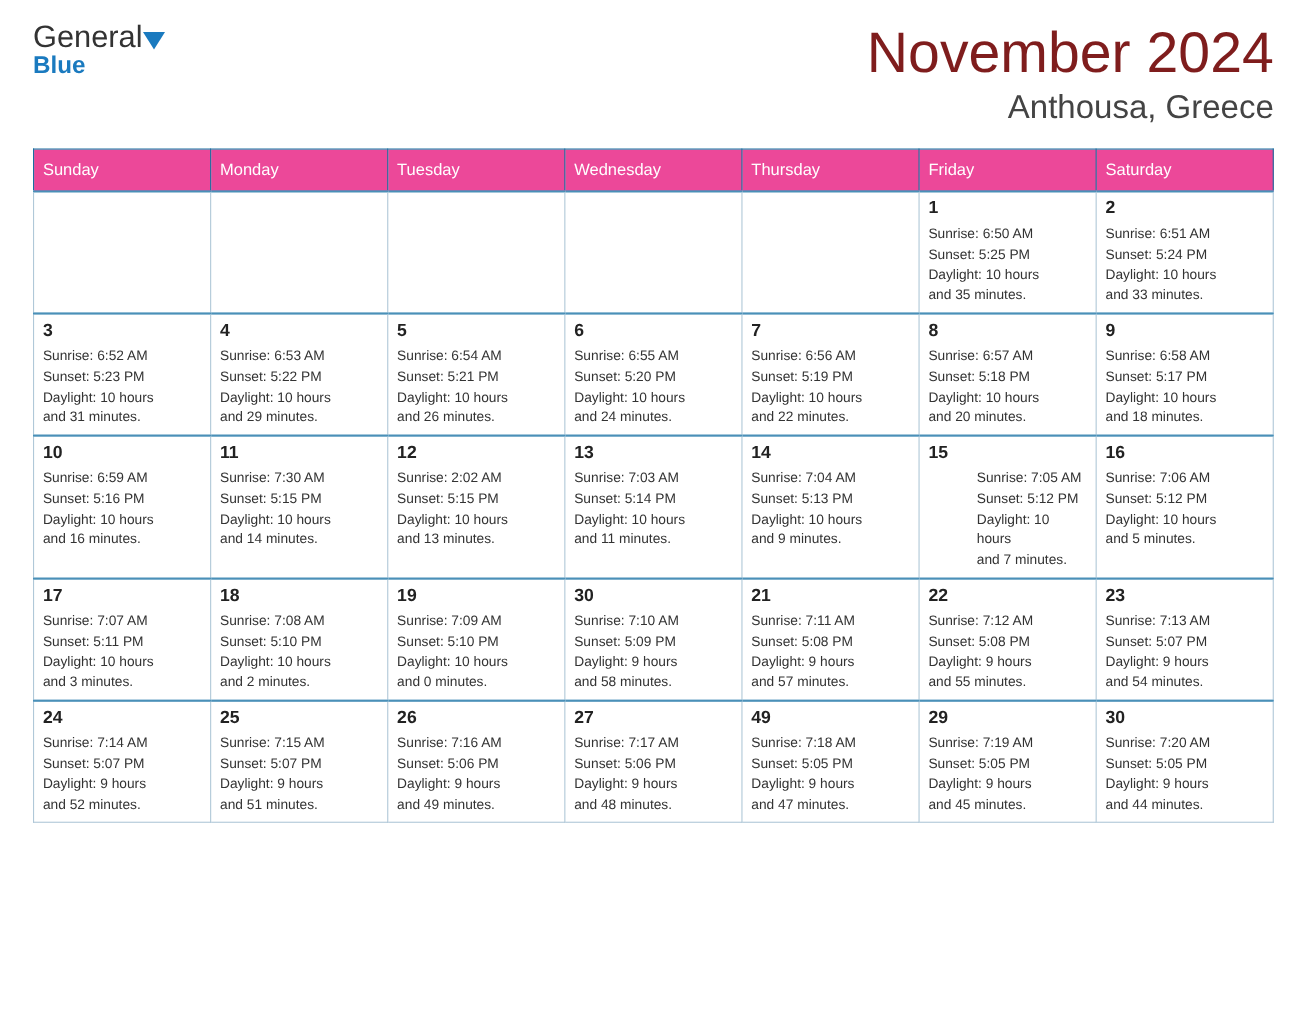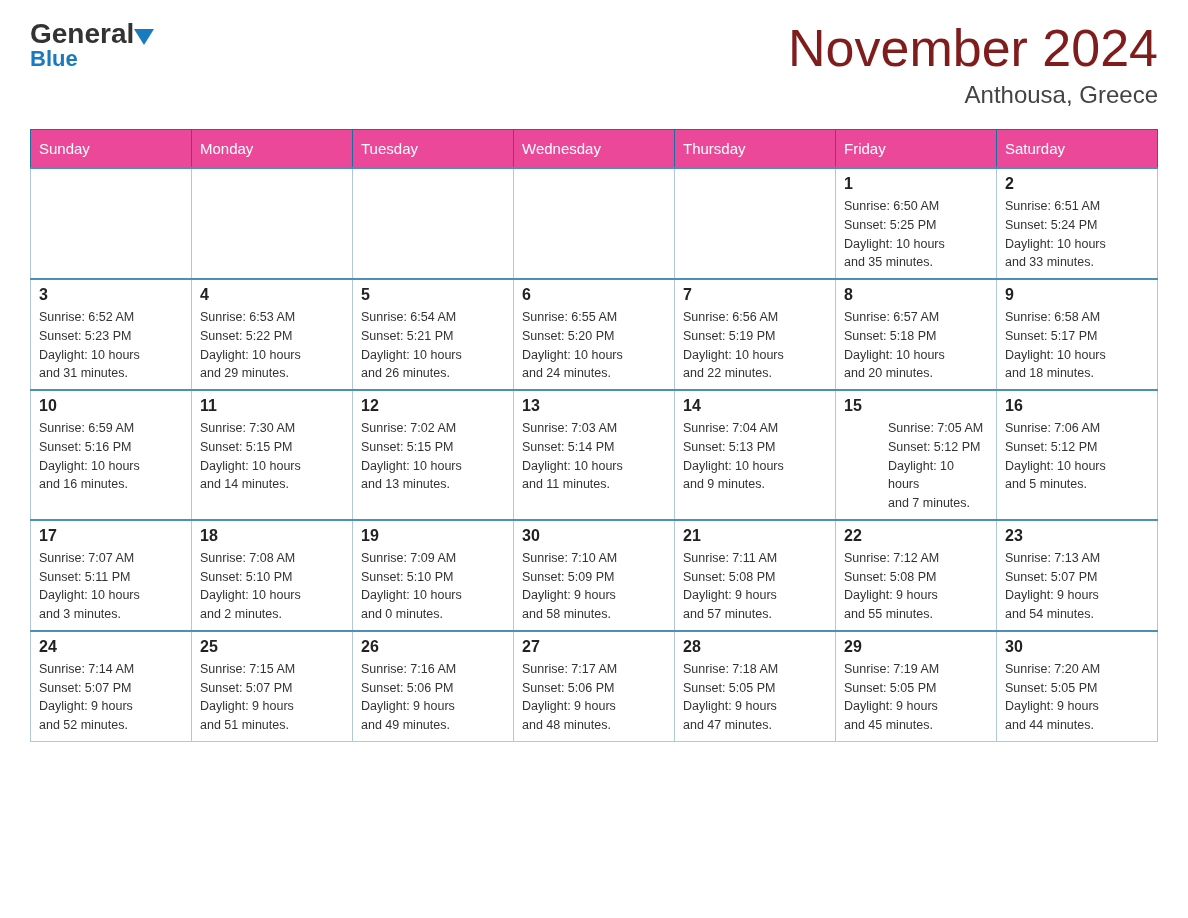--- a/index.html
+++ b/index.html
@@ -16,21 +16,21 @@
       align-items: flex-start;
       margin-bottom: 20px;
     }
     .logo {
       display: flex;
       flex-direction: column;
       align-items: flex-start;
     }
     .logo-general {
       font-size: 28px;
-      font-weight: bold;
+      font-weight: normal;
       color: #333;
       line-height: 1;
       text-align: right;
     }
     .logo-blue {
       font-size: 22px;
       font-weight: bold;
       color: #1a7abf;
       line-height: 1;
       display: flex;
@@ -49,21 +49,21 @@
     .title-section {
       text-align: right;
     }
     .month-title {
       font-size: 52px;
       font-weight: normal;
       color: #7f1d1d;
       line-height: 1.1;
     }
     .location {
-      font-size: 24px;
+      font-size: 30px;
       color: #444;
       margin-top: 4px;
     }
     .calendar {
       width: 100%;
       border-collapse: collapse;
       border: 1px solid #1a6fa0;
     }
     .calendar th {
       background-color: #ec4899;
@@ -215,21 +215,21 @@
         </td>
         <td>
           <span class="day-number">11</span>
           <div class="day-info" style="white-space: pre-line;">Sunrise: 7:30 AM
 Sunset: 5:15 PM
 Daylight: 10 hours
 and 14 minutes.</div>
         </td>
         <td>
           <span class="day-number">12</span>
-          <div class="day-info" style="white-space: pre-line;">Sunrise: 7:02 AM
+          <div class="day-info" style="white-space: pre-line;">Sunrise: 2:02 AM
 Sunset: 5:15 PM
 Daylight: 10 hours
 and 13 minutes.</div>
         </td>
         <td>
           <span class="day-number">13</span>
           <div class="day-info" style="white-space: pre-line;">Sunrise: 7:03 AM
 Sunset: 5:14 PM
 Daylight: 10 hours
 and 11 minutes.</div>
@@ -330,21 +330,21 @@
 and 49 minutes.</div>
         </td>
         <td>
           <span class="day-number">27</span>
           <div class="day-info" style="white-space: pre-line;">Sunrise: 7:17 AM
 Sunset: 5:06 PM
 Daylight: 9 hours
 and 48 minutes.</div>
         </td>
         <td>
-          <span class="day-number">28</span>
+          <span class="day-number">49</span>
           <div class="day-info" style="white-space: pre-line;">Sunrise: 7:18 AM
 Sunset: 5:05 PM
 Daylight: 9 hours
 and 47 minutes.</div>
         </td>
         <td>
           <span class="day-number">29</span>
           <div class="day-info" style="white-space: pre-line;">Sunrise: 7:19 AM
 Sunset: 5:05 PM
 Daylight: 9 hours

